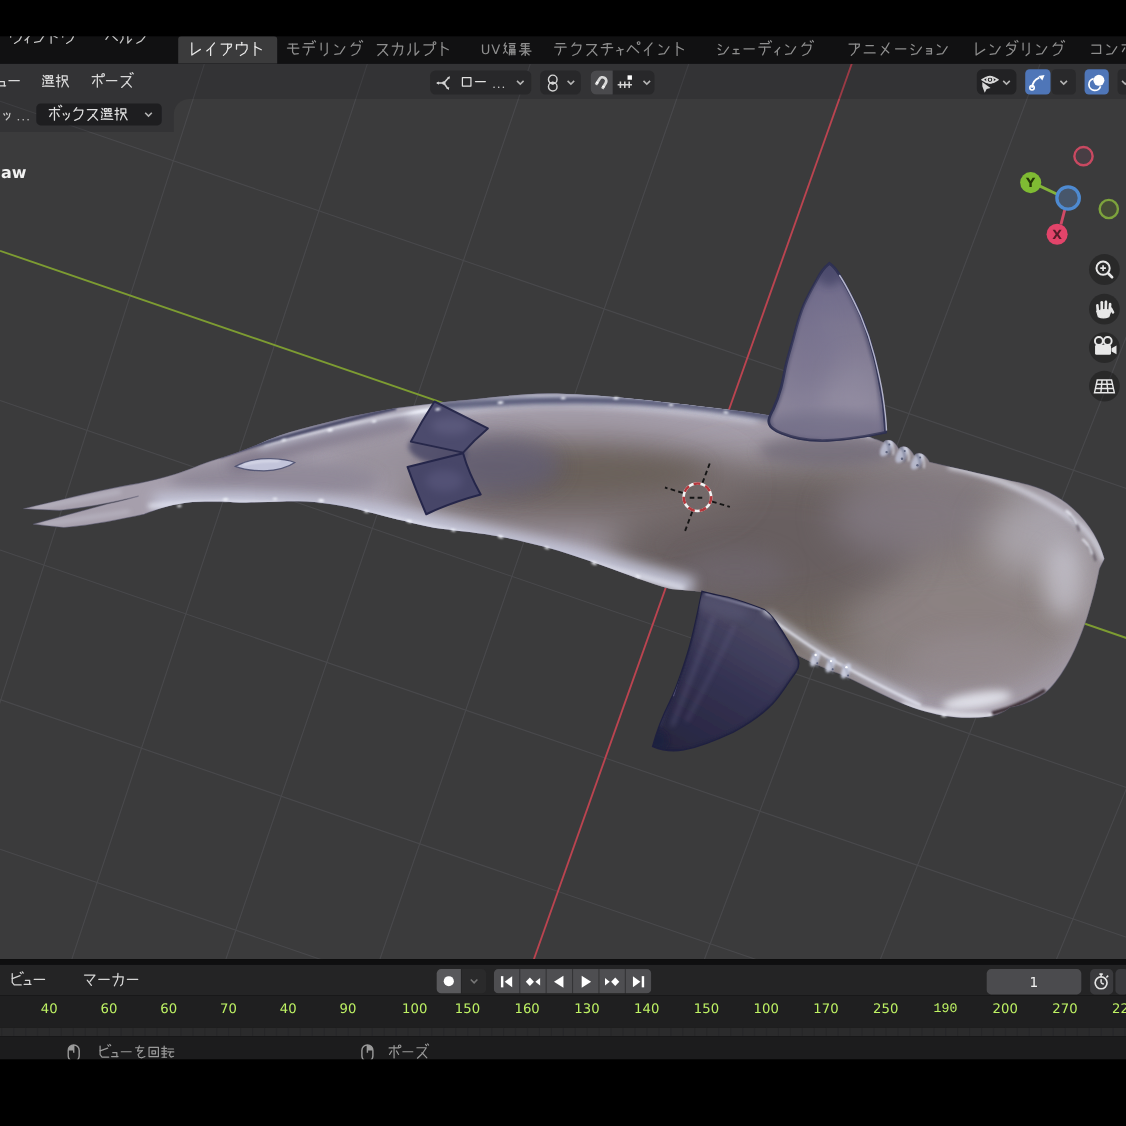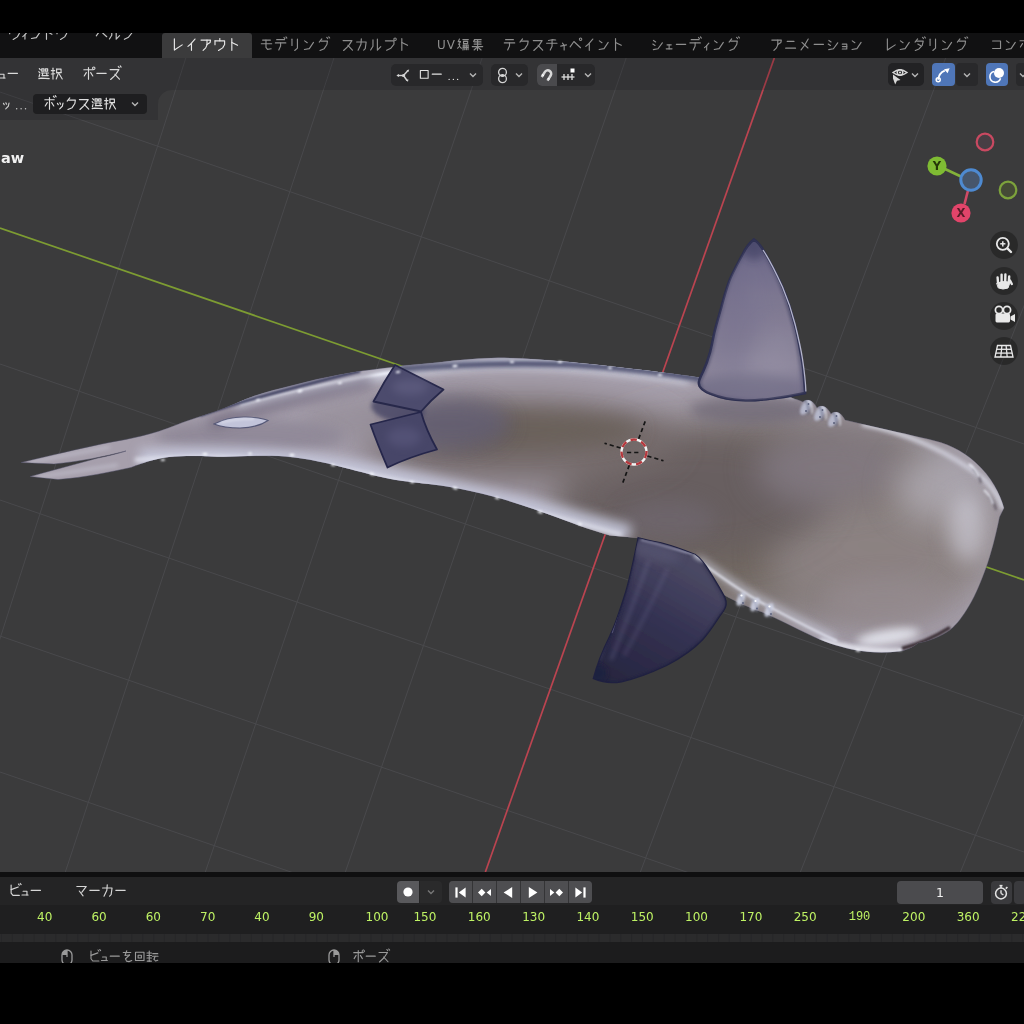--- a/index.html
+++ b/index.html
@@ -870,21 +870,21 @@
       <span class="rnum" style="left: 424.94px;">150</span>
       <span class="rnum" style="left: 479.26px;">160</span>
       <span class="rnum" style="left: 533.58px;">130</span>
       <span class="rnum" style="left: 587.9px;">140</span>
       <span class="rnum" style="left: 642.22px;">150</span>
       <span class="rnum" style="left: 696.54px;">100</span>
       <span class="rnum" style="left: 750.86px;">170</span>
       <span class="rnum" style="left: 805.18px;">250</span>
       <span class="rnum" style="left: 859.5px; font-family: Liberation Mono, monospace;">190</span>
       <span class="rnum" style="left: 913.82px;">200</span>
-      <span class="rnum" style="left: 968.14px;">360</span>
+      <span class="rnum" style="left: 968.14px;">270</span>
       <span class="rnum" style="left: 1022.46px;">220</span>
     </div>
   <div class="abs" id="tl-tracks">
       <svg width="1024" height="8" style="display:block">
         <line x1="1.5" y1="0" x2="1.5" y2="8" stroke="#272729" stroke-width="1"></line>
         <line x1="12.364" y1="0" x2="12.364" y2="8" stroke="#272729" stroke-width="1"></line>
         <line x1="23.228" y1="0" x2="23.228" y2="8" stroke="#272729" stroke-width="1"></line>
         <line x1="34.092" y1="0" x2="34.092" y2="8" stroke="#272729" stroke-width="1"></line>
         <line x1="44.956" y1="0" x2="44.956" y2="8" stroke="#272729" stroke-width="1"></line>
         <line x1="55.82000000000001" y1="0" x2="55.82000000000001" y2="8" stroke="#272729" stroke-width="1"></line>

